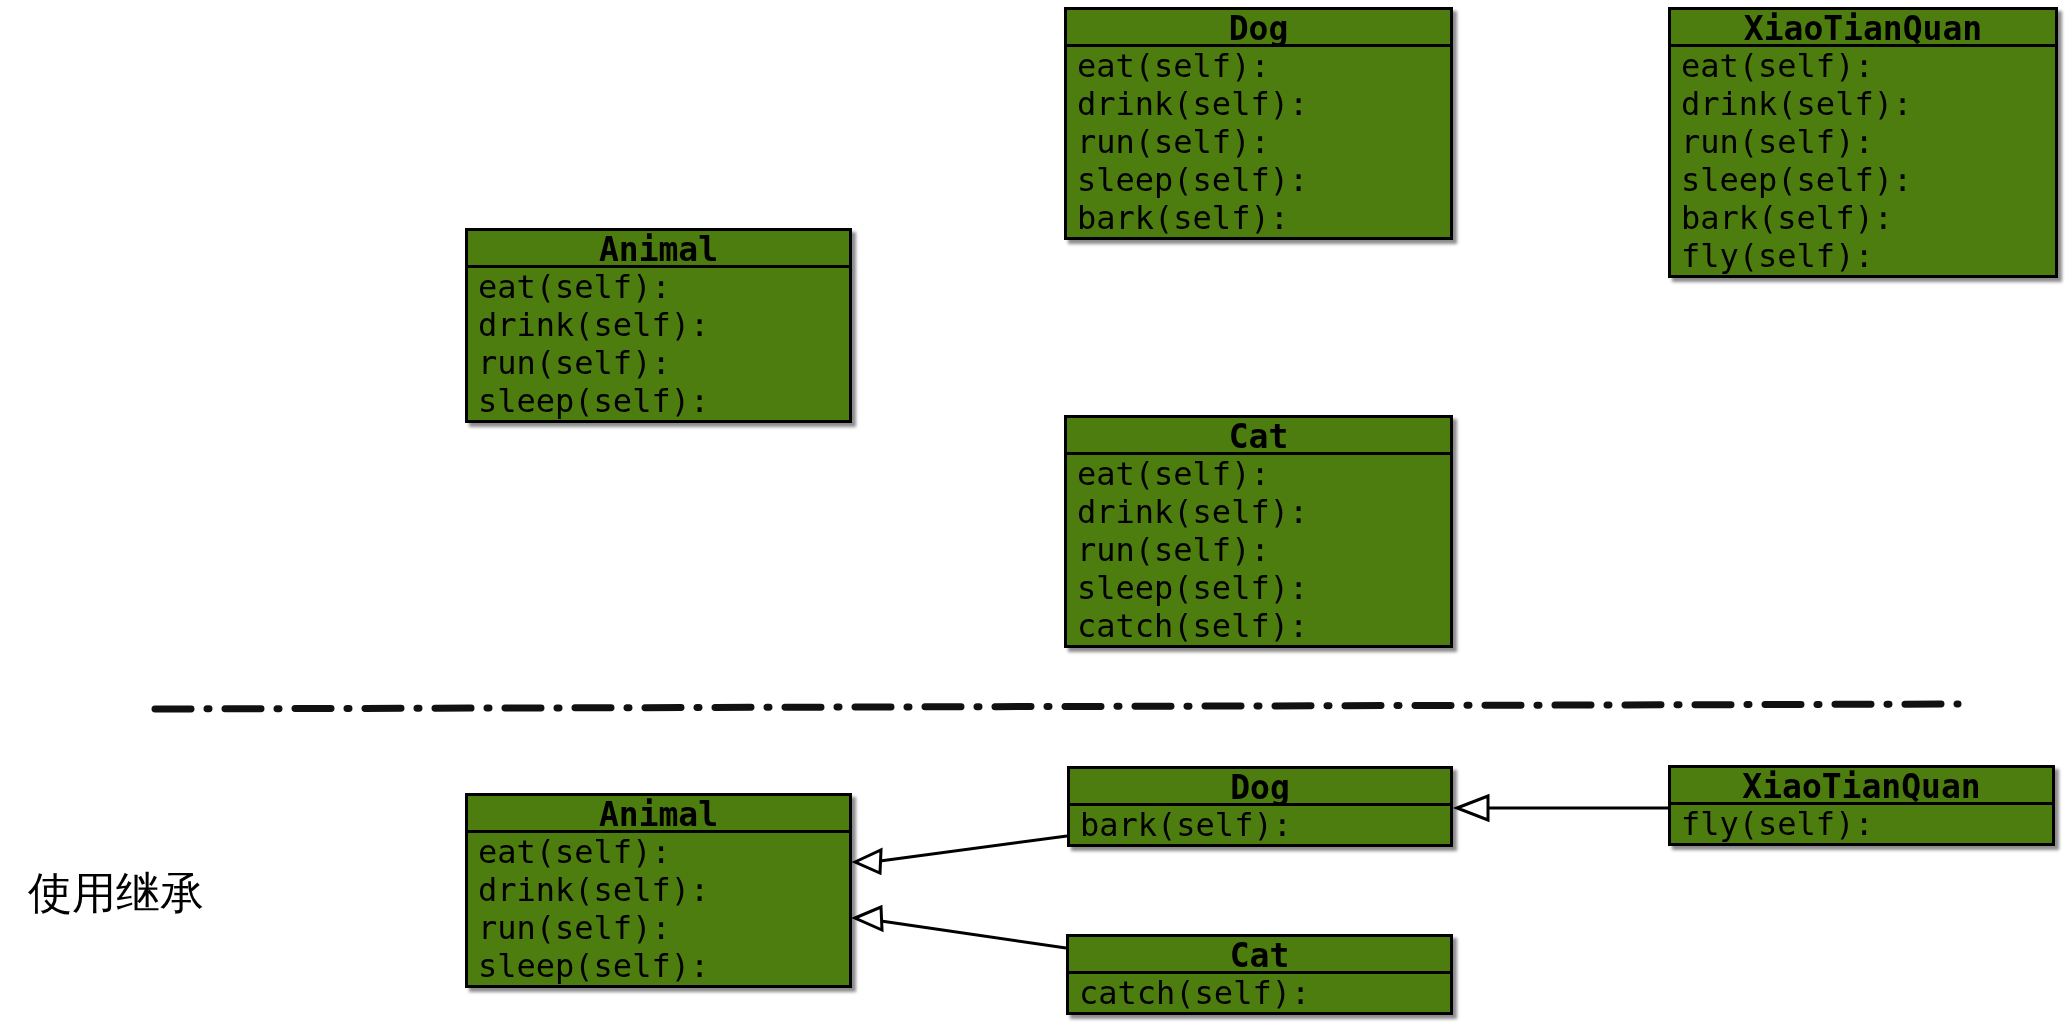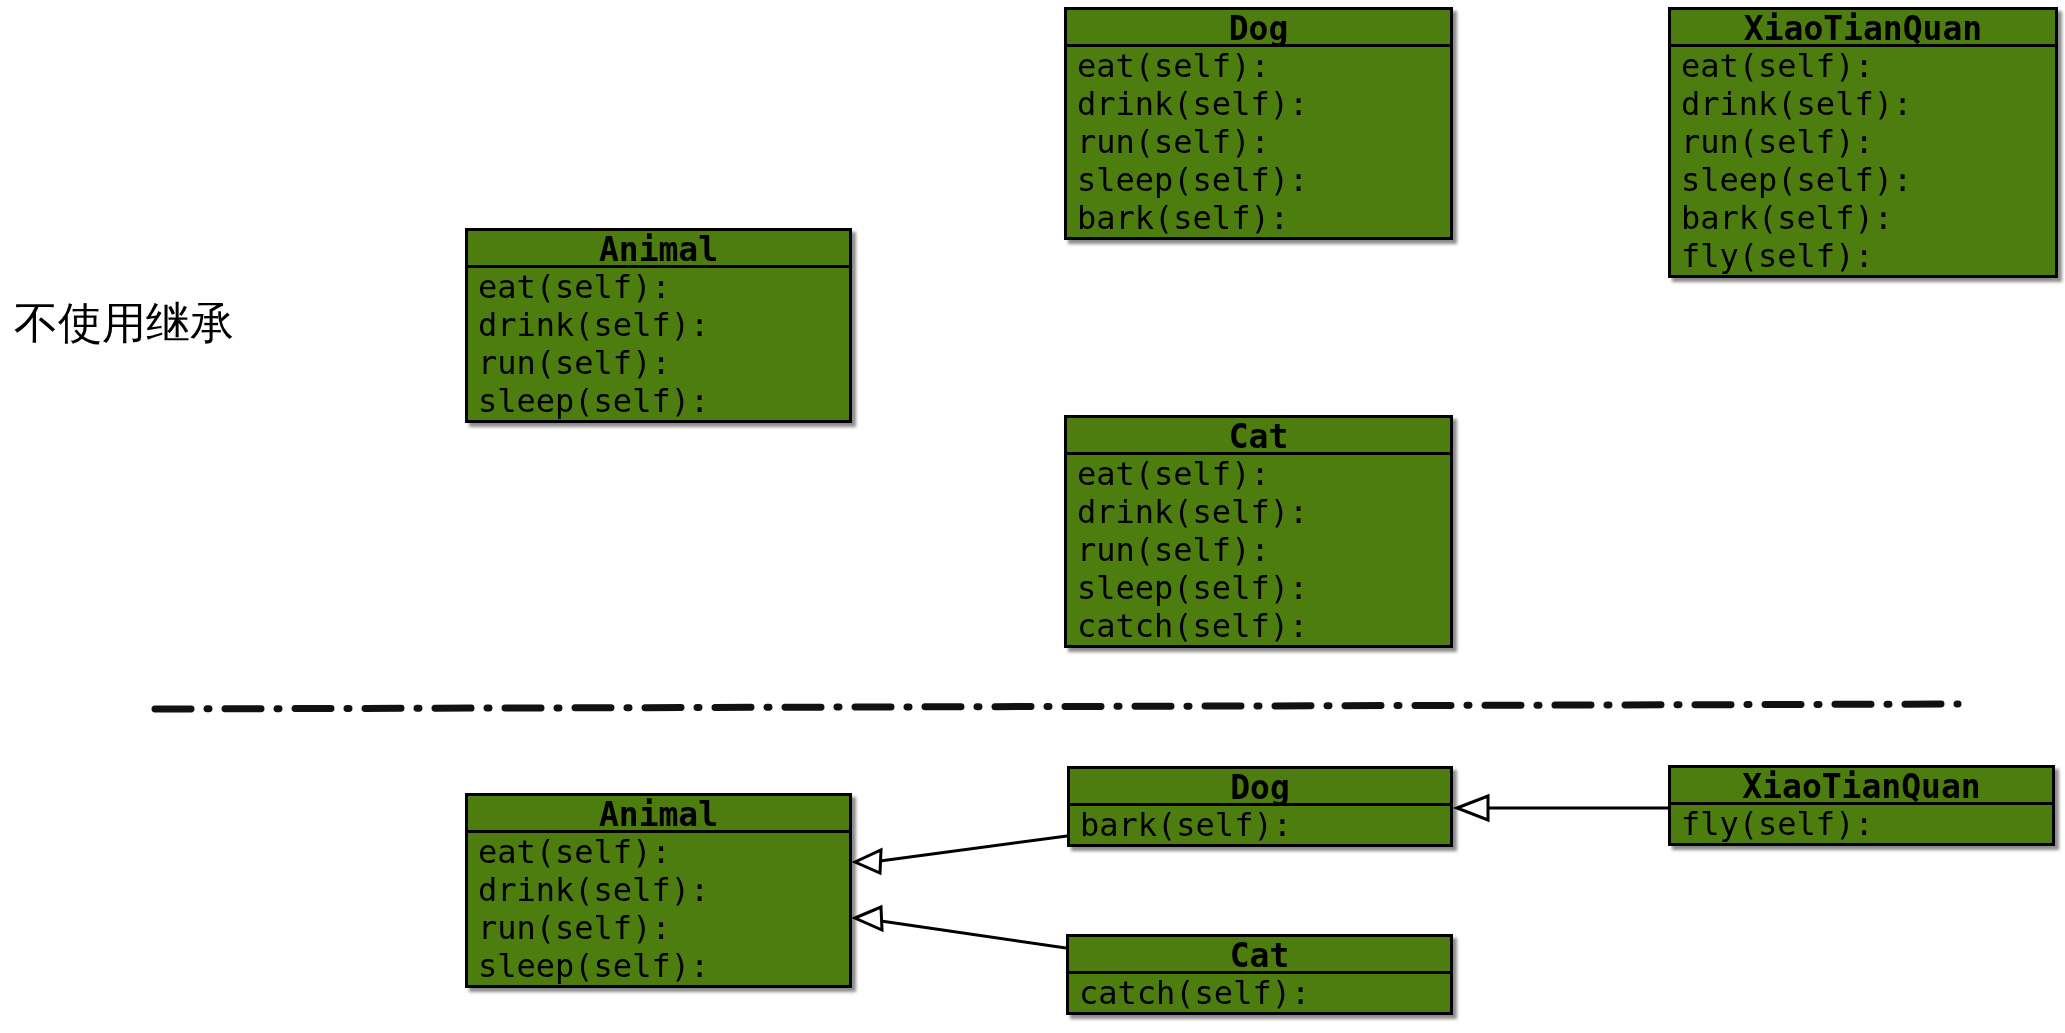--- a/index.html
+++ b/index.html
@@ -70,21 +70,20 @@
       <line x1="1066" y1="948" x2="881" y2="921" stroke="#000000" stroke-width="3"></line>
       <polygon points="855,918 881,907 882,930" fill="#ffffff" stroke="#000000" stroke-width="3"></polygon>
     </g>
 
     <g>
       <line x1="1668" y1="808" x2="1487" y2="808" stroke="#000000" stroke-width="3"></line>
       <polygon points="1457,808 1488,796 1488,820" fill="#ffffff" stroke="#000000" stroke-width="3"></polygon>
     </g>
   </svg>
 
-  <div class="section-label" style="left:14px; top:298px;">不使用继承</div>
 
   <div class="cbox" style="left:465px; top:228px; width:387px;">
     <div class="cbox-title">Animal</div>
     <div class="cbox-body">
       <div class="cbox-method">eat(self):</div>
       <div class="cbox-method">drink(self):</div>
       <div class="cbox-method">run(self):</div>
       <div class="cbox-method">sleep(self):</div>
     </div>
   </div>
@@ -116,20 +115,21 @@
     <div class="cbox-title">Cat</div>
     <div class="cbox-body">
       <div class="cbox-method">eat(self):</div>
       <div class="cbox-method">drink(self):</div>
       <div class="cbox-method">run(self):</div>
       <div class="cbox-method">sleep(self):</div>
       <div class="cbox-method">catch(self):</div>
     </div>
   </div>
 
+  <div class="section-label" style="left:28px; top:868px;">使用继承</div>
 
   <div class="cbox" style="left:465px; top:793px; width:387px;">
     <div class="cbox-title">Animal</div>
     <div class="cbox-body">
       <div class="cbox-method">eat(self):</div>
       <div class="cbox-method">drink(self):</div>
       <div class="cbox-method">run(self):</div>
       <div class="cbox-method">sleep(self):</div>
     </div>
   </div>

